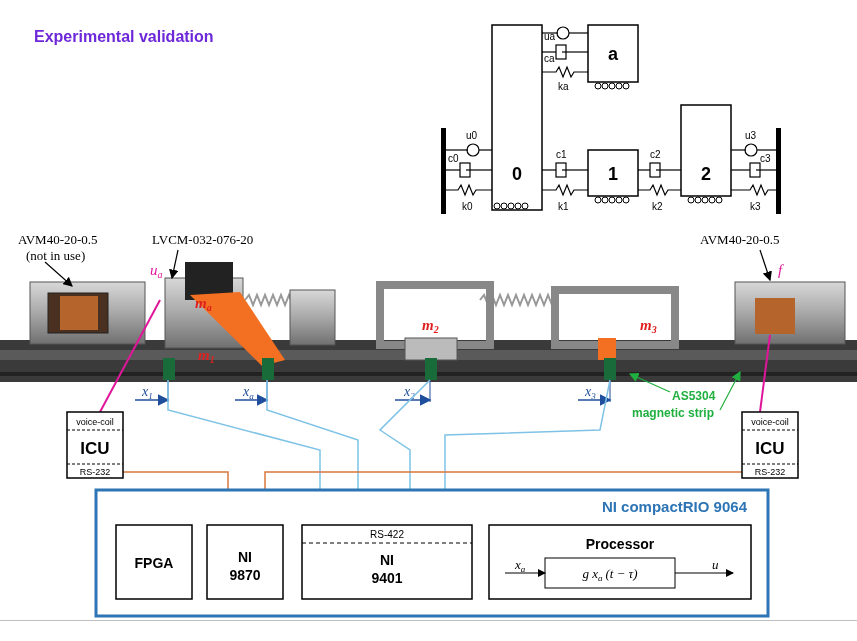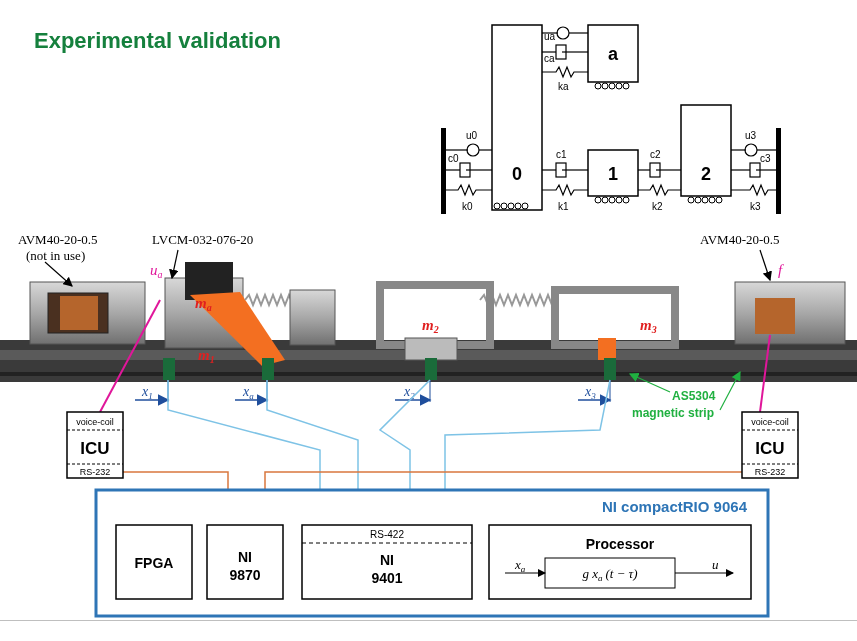--- a/index.html
+++ b/index.html
@@ -1,17 +1,17 @@
 <!DOCTYPE html>
 <html><head>
 <meta charset="utf-8">
 <style>
   html, body { margin:0; padding:0; background:#ffffff; }
   body { width:857px; height:641px; position:relative; overflow:hidden; font-family:"Liberation Sans", sans-serif; }
-  .title { position:absolute; left:34px; top:28px; font-size:22px; font-weight:bold; color:#15803d; font-family:"Liberation Sans", sans-serif; }
+  .title { position:absolute; left:34px; top:28px; font-size:16px; font-weight:bold; color:#6d28d9; font-family:"Liberation Sans", sans-serif; }
   svg { position:absolute; left:0; top:0; }
   .serif { font-family:"Liberation Serif", serif; }
   .bottom-line { position:absolute; left:0; top:620px; width:857px; height:1px; background:#bfbfbf; }
 </style>
 </head>
 <body>
 
 <div class="title">Experimental validation</div>
 
 <svg width="857" height="641" viewBox="0 0 857 641">

